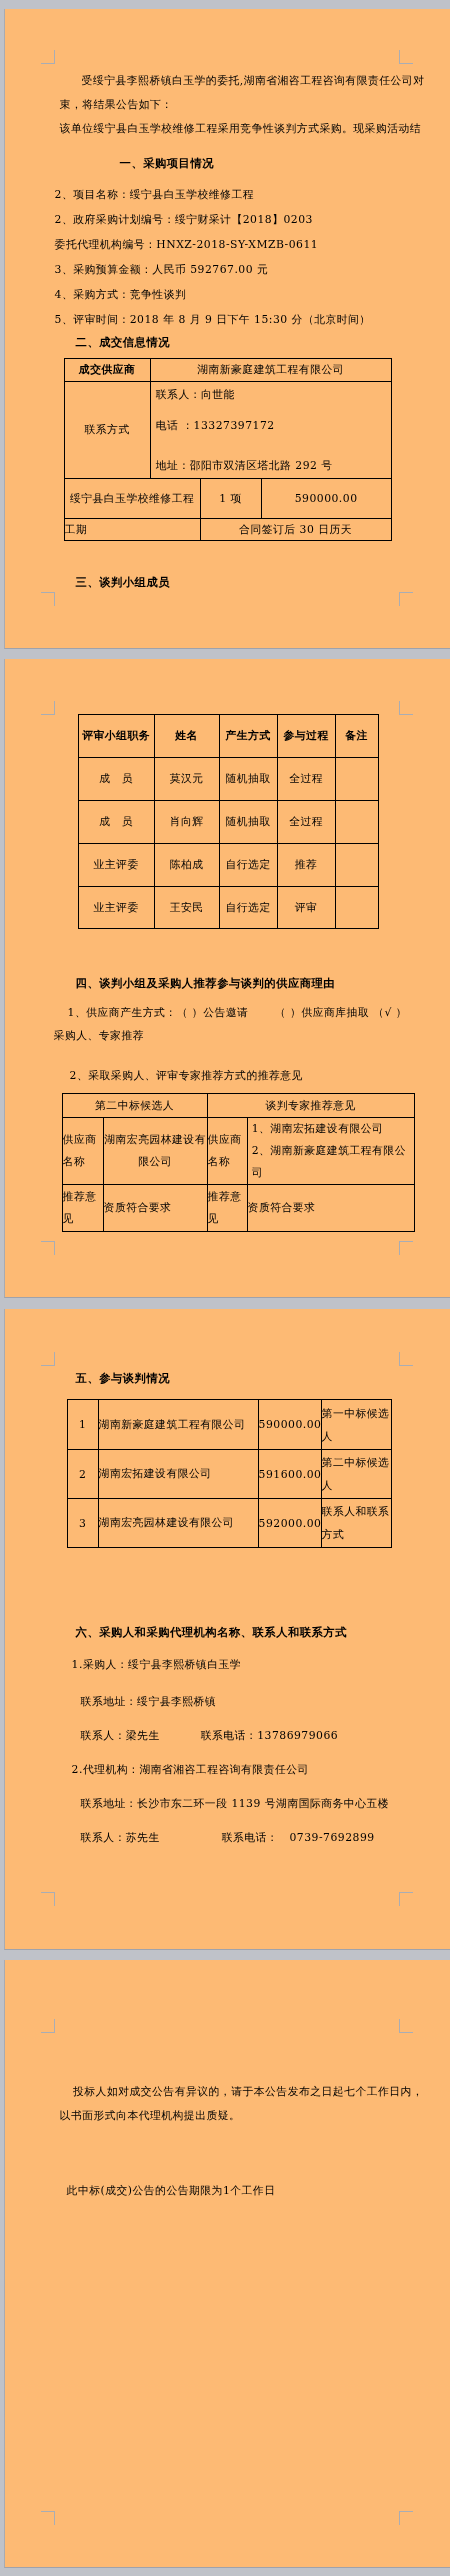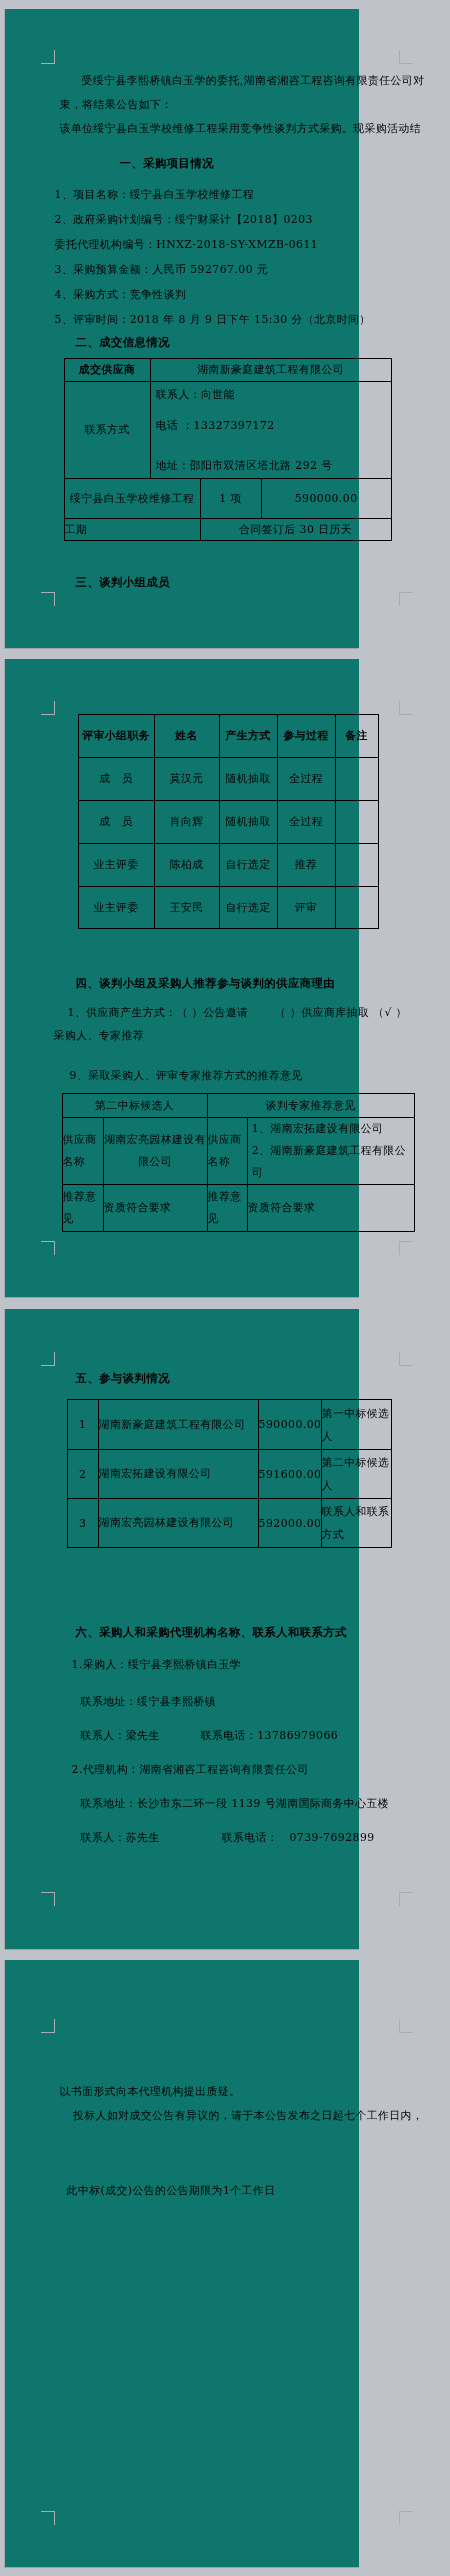--- a/index.html
+++ b/index.html
@@ -4,21 +4,21 @@
 <style>
   html,body{margin:0;padding:0;}
   body{
     width:450px;height:2579px;
     background:#bfc2c9;
     font-family:"DejaVu Serif","Liberation Serif",serif;
     color:#000;
   }
   .canvas{position:relative;width:450px;height:2579px;overflow:hidden;background:#bfc2c9;}
   .page{
-    position:absolute;left:3.6px;width:355px;background:#0f766e;
+    position:absolute;left:3.6px;width:447px;background:#fdba74;
     box-sizing:border-box;
     border-left:0.5px solid #a8abb2;
     border-bottom:1px solid #9fa2ab;
   }
   
   .mk{position:absolute;width:13.4px;height:13px;border:0 solid #a9adb4;}
   .mk.tl{border-right-width:1px;border-bottom-width:1px;}
   .mk.tr{border-left-width:1px;border-bottom-width:1px;}
   .mk.bl{border-right-width:1px;border-top-width:1px;}
   .mk.br{border-left-width:1px;border-top-width:1px;}
@@ -64,21 +64,21 @@
 
     <div class="para" style="top:60px;left:55px;width:351px;">
       <div class="pl indent">受绥宁县李熙桥镇白玉学的委托,湖南省湘咨工程咨询有限责任公司对</div>
       <div class="pl">束，将结果公告如下：</div>
       <div class="pl">该单位绥宁县白玉学校维修工程采用竞争性谈判方式采购。现采购活动结</div>
     </div>
 
     <div class="h" style="top:147px;left:71px;margin-left:44px;">一、采购项目情况</div>
 
     <div class="para" style="top:173px;left:50px;">
-      <div class="pl" style="line-height:25px;">1、项目名称：绥宁县白玉学校维修工程</div>
+      <div class="pl" style="line-height:25px;">2、项目名称：绥宁县白玉学校维修工程</div>
       <div class="pl" style="line-height:25px;">2、政府采购计划编号：绥宁财采计【2018】0203</div>
       <div class="pl" style="line-height:25px;">委托代理机构编号：HNXZ-2018-SY-XMZB-0611</div>
       <div class="pl" style="line-height:25px;">3、采购预算金额：人民币 592767.00 元</div>
       <div class="pl" style="line-height:25px;">4、采购方式：竞争性谈判</div>
       <div class="pl" style="line-height:25px;">5、评审时间：2018 年 8 月 9 日下午 15:30 分（北京时间）</div>
     </div>
 
     <div class="h" style="top:326px;left:71px;">二、成交信息情况</div>
 
     <div class="tblwrap" style="top:349px;left:59px;">
@@ -169,21 +169,21 @@
           <td class="c">评审</td>
           <td class="c"></td>
         </tr>
       </tbody>
         </table>
     </div>
 
     <div class="h" style="top:317px;left:71px;">四、谈判小组及采购人推荐参与谈判的供应商理由</div>
     <div class="line" style="top:346px;left:63px;">1、供应商产生方式：（ ）公告邀请　　 （ ）供应商库抽取 （√ ）</div>
     <div class="line" style="top:369px;left:49px;">采购人、专家推荐</div>
-    <div class="line" style="top:409px;left:65px;">9、采取采购人、评审专家推荐方式的推荐意见</div>
+    <div class="line" style="top:409px;left:65px;">2、采取采购人、评审专家推荐方式的推荐意见</div>
 
     <div class="tblwrap" style="top:434px;left:57px;">
       <table class="tbl" style="width:351px;">
         <colgroup>
             <col style="width:41px">
             <col style="width:104px">
             <col style="width:40px">
             <col style="width:167px">
           </colgroup>
         <tbody>
@@ -265,21 +265,21 @@
     </div>
   </div>
 
   <div class="page" style="top:1960px;height:608px;">
     <div class="mk tl l" style="top:59px;"></div>
     <div class="mk tr r" style="top:59px;"></div>
     <div class="mk bl l" style="bottom:42px;"></div>
     <div class="mk br r" style="bottom:42px;"></div>
 
     <div class="para" style="top:120px;left:55px;width:351px;">
+      <div class="pl" style="text-indent:13.4px;">投标人如对成交公告有异议的，请于本公告发布之日起七个工作日内，</div>
       <div class="pl">以书面形式向本代理机构提出质疑。</div>
-      <div class="pl" style="text-indent:13.4px;">投标人如对成交公告有异议的，请于本公告发布之日起七个工作日内，</div>
     </div>
 
     <div class="line" style="top:223px;left:62px;">此中标(成交)公告的公告期限为1个工作日</div>
   </div>
 
 </div>
 
 
 </body></html>

